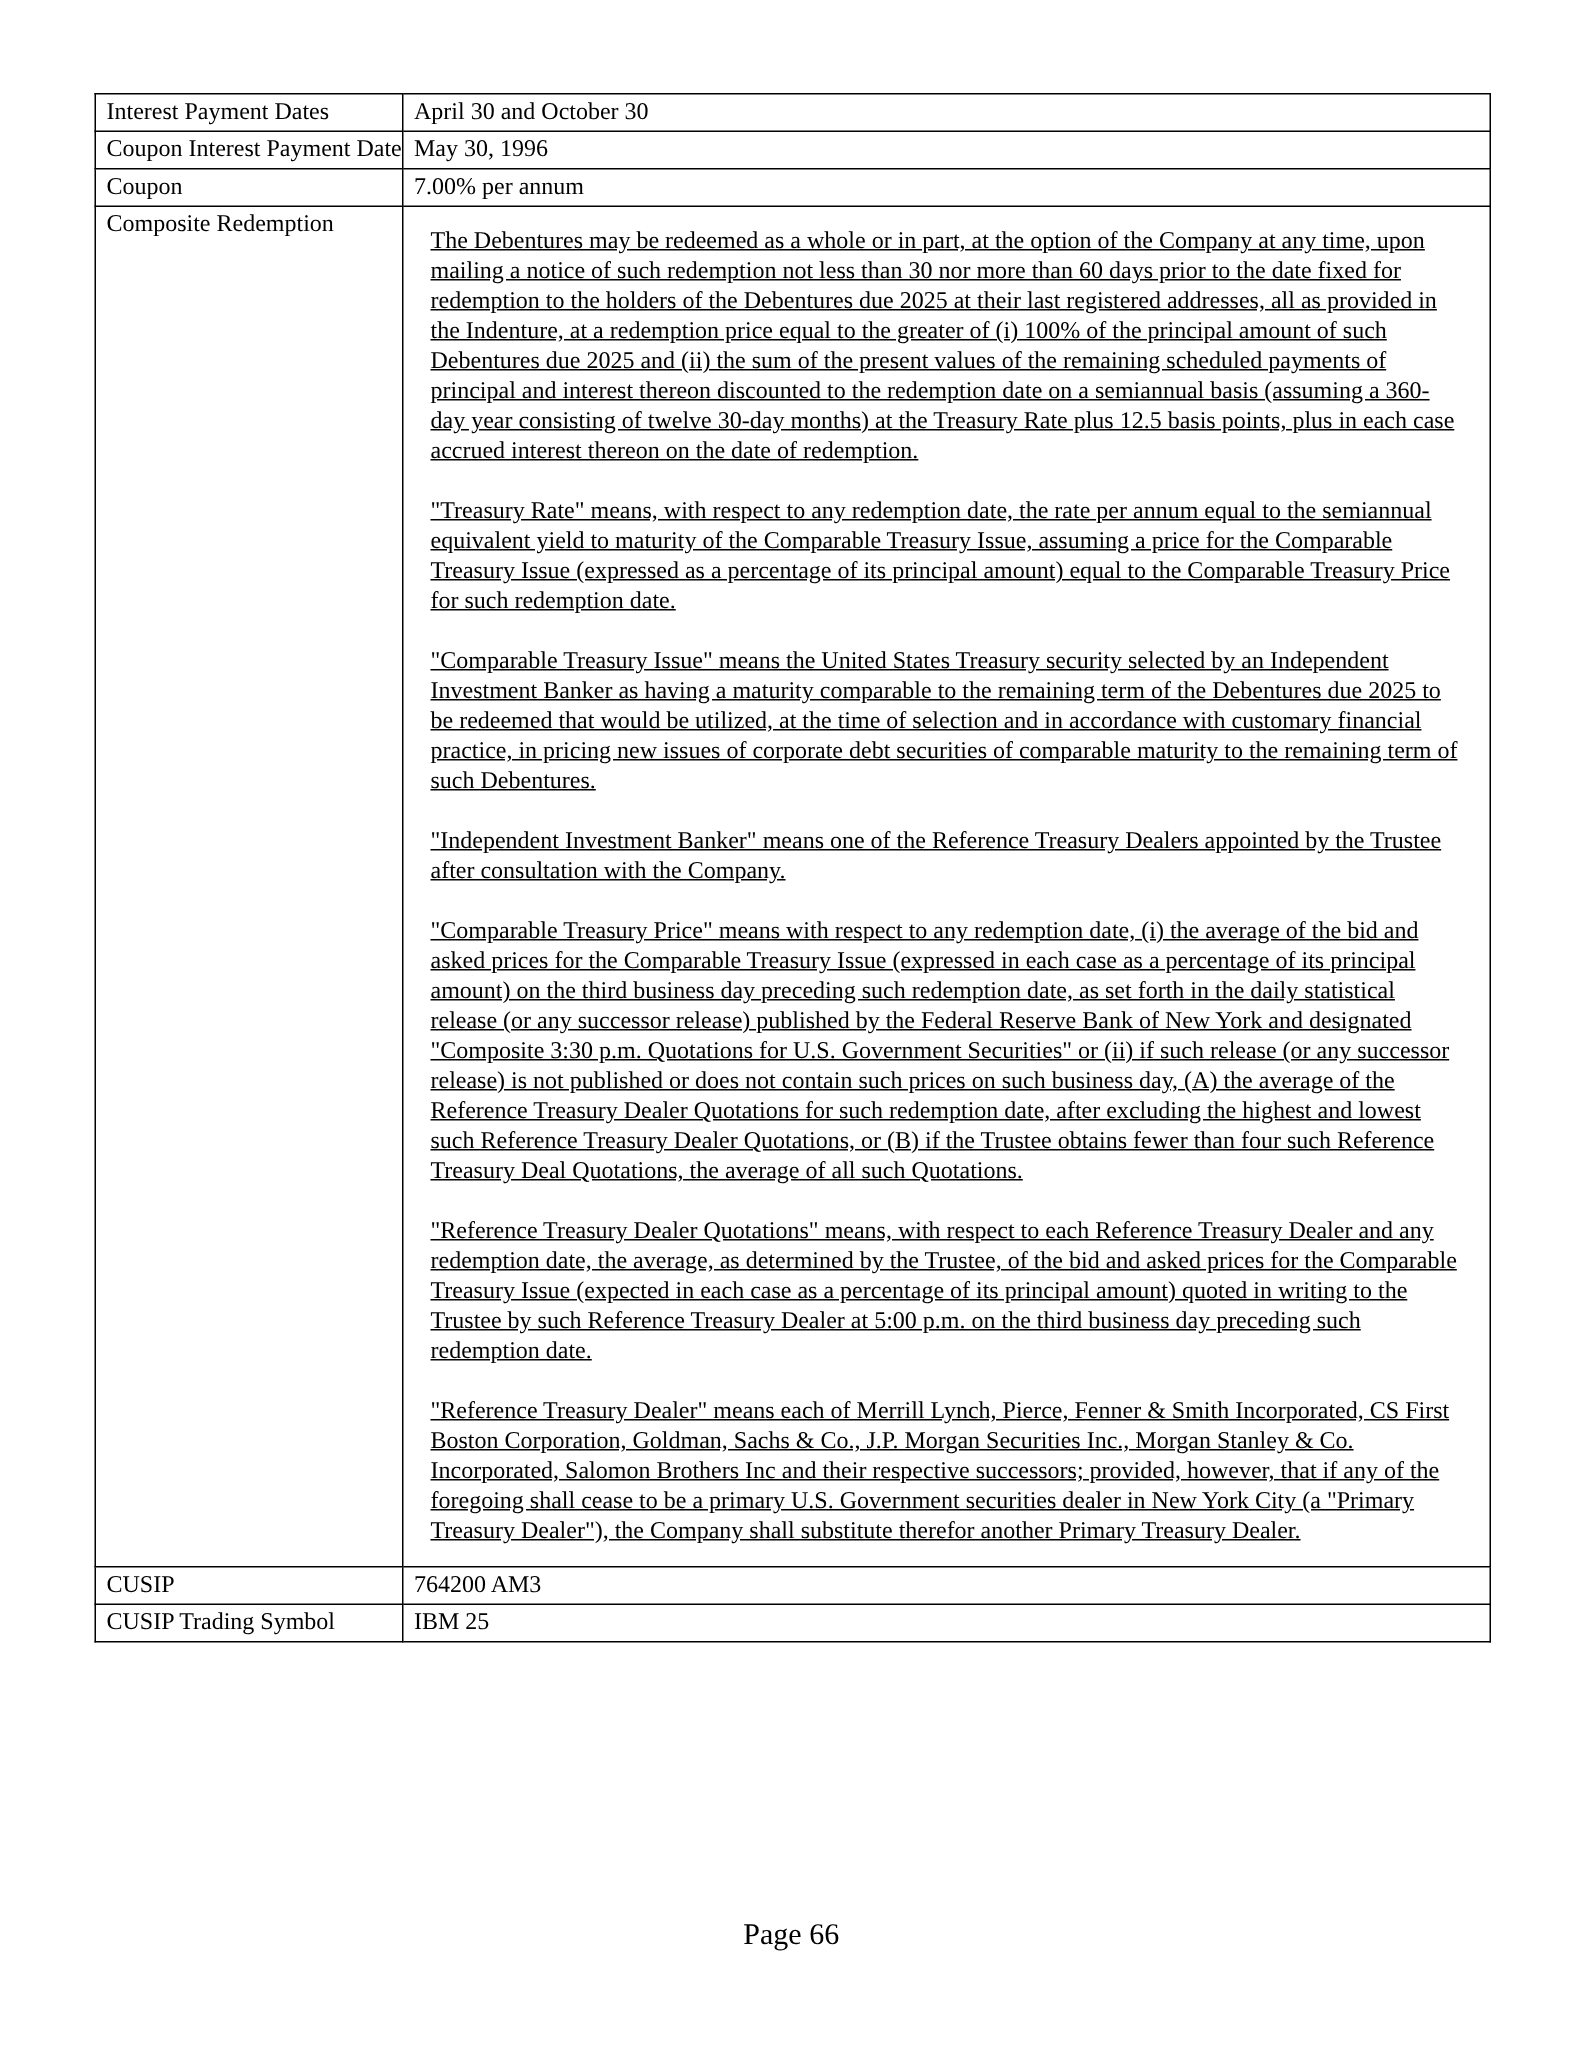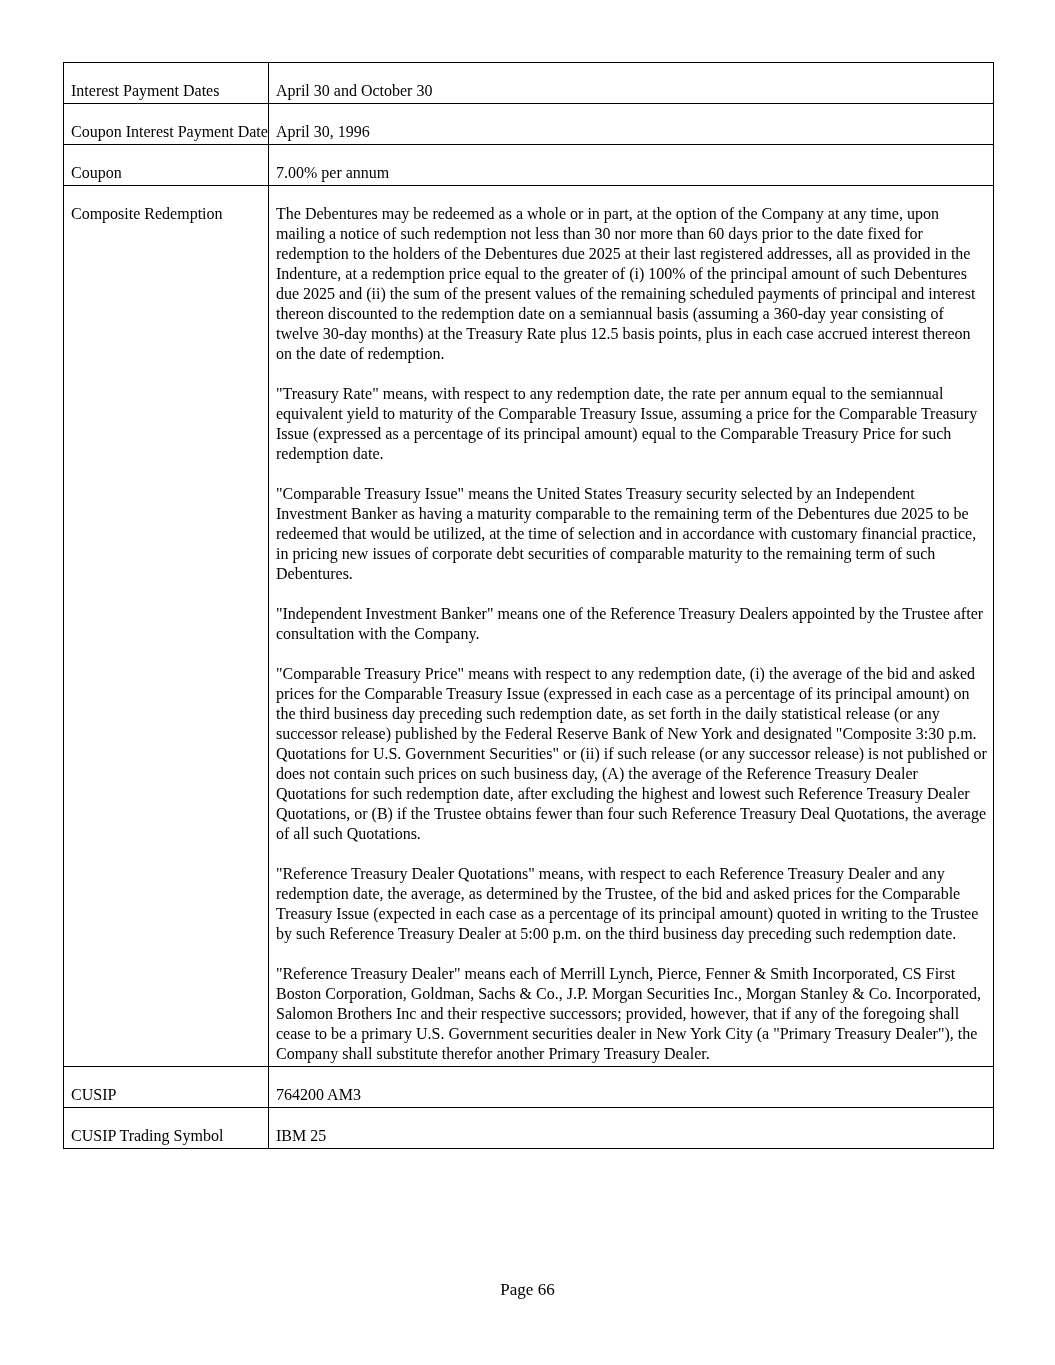--- a/index.html
+++ b/index.html
@@ -23,57 +23,58 @@
     position: absolute;
     left: 63px;
     top: 62px;
     width: 931px;
     border-collapse: collapse;
     table-layout: fixed;
   }
   table.terms-table td {
     border: 1px solid #000000;
     vertical-align: top;
-    padding: 18px 6px 2px 7px;
+    padding: 2px 6px 2px 7px;
   }
   td.label {
     width: 205px;
     white-space: nowrap;
     overflow: hidden;
   }
   td.value p {
-    margin: 0;
+    margin: 11px;
+    text-decoration: underline;
   }
   td.value p + p {
     margin-top: 20px;
   }
   .footer {
     position: absolute;
     left: 0;
     top: 1280px;
     width: 100%;
     text-align: center;
-    font-size: 17px;
+    font-size: 20px;
   }
 </style>
 </head>
 <body>
 
 <div class="page">
 
   <table class="terms-table">
     <tbody>
       <tr>
         <td class="label">Interest Payment Dates</td>
         <td class="value">April 30 and October 30</td>
       </tr>
 
       <tr>
         <td class="label">Coupon Interest Payment Date</td>
-        <td class="value">April 30, 1996</td>
+        <td class="value">May 30, 1996</td>
       </tr>
 
       <tr>
         <td class="label">Coupon</td>
         <td class="value">7.00% per annum</td>
       </tr>
 
       <tr>
         <td class="label">Composite Redemption</td>
         <td class="value">

